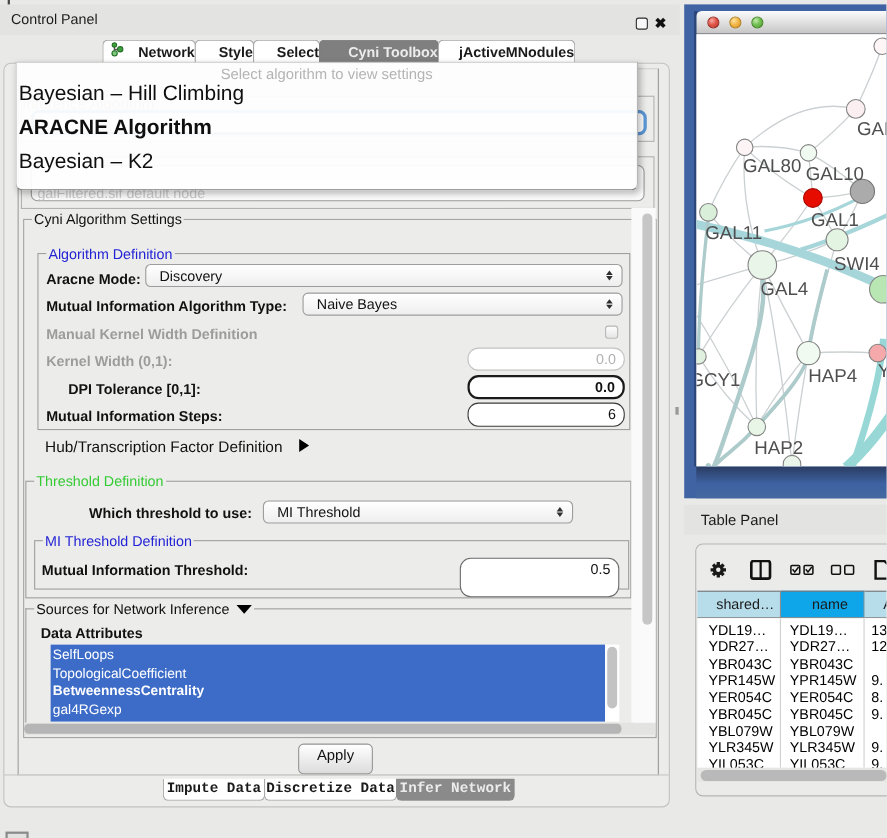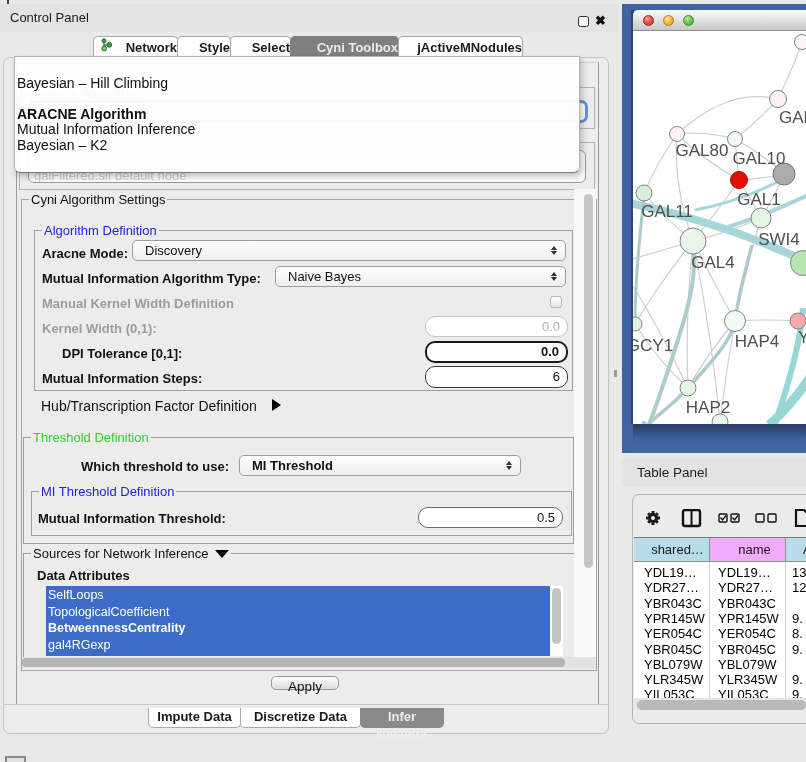--- a/index.html
+++ b/index.html
@@ -13,38 +13,38 @@
 #btn-float { left:578px; top:16px; width:11px; height:11px; border:1.5px solid #2e2e2e; border-radius:2.5px; background:#f8f8f8; }
 #btn-close { left:595px; top:13px; font-size:13px; font-weight:bold; color:#111; }
 .toptab { position:absolute; top:36px; height:22px; background:#fff; border:1px solid #a9a9a9; border-bottom:none; border-radius:5px 5px 0 0; font-size:13px; font-weight:bold; color:#1a1a1a; text-align:right; line-height:22px; }
 #outerbox { left:3px; top:57px; width:606px; height:677px; border:1px solid #c2c2c0; border-radius:7px; background:#ececea; }
 #innerpanel { left:16px; top:62px; width:583px; height:643px; border:1px solid #d2d2d0; border-left:1px solid #9e9e9e; border-right:1px solid #989898; background:#ececea; }
 
 .ghostframe { position:absolute; border:1px solid #b2b2b2; }
 
 #dropdown { left:14px; top:56px; width:566px; height:117px; background:rgba(254,254,254,0.95); border:1px solid #b5b5b5; border-bottom:1px solid #7d7d7d; border-radius:0 0 6px 6px; box-shadow:2px 3px 6px rgba(0,0,0,0.25); z-index:30; }
 #dropdown .hint { position:absolute; left:0px; width:100%; text-align:center; top:3px; font-size:13.5px; color:#b4b4b4; }
-#dropdown .it { position:absolute; left:2px; font-size:14px; color:#0f0f0f; white-space:nowrap; }
+#dropdown .it { position:absolute; left:2px; font-size:19px; color:#0f0f0f; white-space:nowrap; }
 
 .group { position:absolute; border:1px solid #9f9f9f; }
 .group > .lab { position:absolute; top:-8px; left:7px; background:#ececea; padding:0 2px; font-size:13px; white-space:nowrap; }
 .frow { position:absolute; font-size:13px; font-weight:bold; color:#111; white-space:nowrap; }
 .combo { position:absolute; height:21px; border:1px solid #9d9d9d; border-radius:5px; background:linear-gradient(#ffffff,#eeeeee); font-size:13px; color:#111; line-height:19px; padding-left:12px; }
 .combo::before { content:""; position:absolute; right:8px; top:5px; width:0; height:0; border-left:3.5px solid transparent; border-right:3.5px solid transparent; border-bottom:4.5px solid #2e2e2e; }
 .combo::after { content:""; position:absolute; right:8px; bottom:5px; width:0; height:0; border-left:3.5px solid transparent; border-right:3.5px solid transparent; border-top:4.5px solid #2e2e2e; }
 .tinput { position:absolute; background:#fff; font-size:13px; text-align:right; padding-right:7px; color:#111;border-radius:10px; }
 
 #bluelist { left:46px; top:586px; width:517px; height:70px; background:#fff; }
 #bluelist .sel { position:absolute; left:0px; top:0px; width:504px; height:70px; background:#3d6cc8; }
 #bluelist .li { position:absolute; left:2px; color:#fff; font-size:12.5px; white-space:nowrap; }
 
 .sbv { position:absolute; background:#c3c3c3; border-radius:5px; }
 .sbtrack { position:absolute; background:#f2f2f0; }
-#apply { left:271px; top:676px; width:68px; height:14px; border:1px solid #969696; border-radius:5px; background:linear-gradient(#ffffff,#dcdcdc); text-align:center; font-size:13.5px; line-height:19px; color:#111; }
-.bottab { position:absolute; top:708px; height:20px; background:#fff; border:1px solid #a9a9a9; border-top:none; border-radius:0 0 5px 5px; font-size:13px; font-weight:bold; color:#1a1a1a; text-align:center; line-height:18px; }
+#apply { left:271px; top:676px; width:68px; height:28px; border:1px solid #969696; border-radius:5px; background:linear-gradient(#ffffff,#dcdcdc); text-align:center; font-size:13.5px; line-height:19px; color:#111; }
+.bottab { position:absolute; top:708px; height:20px; background:#fff; border:1px solid #a9a9a9; border-top:none; border-radius:0 0 5px 5px; font-size:13px; font-weight:bold; color:#1a1a1a; text-align:center; line-height:18px;font-family:Liberation Mono, monospace; }
 
 #winframe { left:622px; top:4px; width:184px; height:449px; background:#4063a3; }
 #wintitle { left:633px; top:10px; width:173px; height:21px; background:linear-gradient(#fbfbfb,#c7c7c7); border-bottom:1px solid #8e8e8e; border-radius:5px 0 0 0; }
 .light { position:absolute; top:5px; width:11px; height:11px; border-radius:50%; }
 #canvas { left:633px; top:31px; width:173px; height:393px; background:#fff; overflow:hidden; }
 
 #tpbar { left:622px; top:459px; width:184px; height:27px; background:#e3e3e1; font-size:13.5px; color:#1c1c1c; }
 #tpbox { left:632px; top:494px; width:180px; height:230px; border:1px solid #b5b5b5; border-radius:7px 0 0 7px; background:#ebebe9; }
 .hcell { position:absolute; top:537px; height:25px; border-right:1px solid #8f8f8f; border-top:1px solid #777; border-bottom:1px solid #8f8f8f; font-size:13px; color:#1a1a1a; text-align:center; line-height:24px; }
 .trow { position:absolute; font-size:13px; color:#000; white-space:nowrap; }
@@ -102,27 +102,27 @@
 <div class="frow" style="left:42px;top:371px;">Mutual Information Steps:</div>
 <div class="tinput" style="left:425px;top:366px;width:143px;height:22px;border:1px solid #3c3c3c;line-height:20px;">6</div>
 
 <div class="abs" style="left:41px;top:398px;font-size:14px;color:#111;">Hub/Transcription Factor Definition</div>
 <div class="abs" style="left:272px;top:399px;width:0;height:0;border-left:9px solid #000;border-top:6px solid transparent;border-bottom:6px solid transparent;"></div>
 
 <div class="group" style="left:23px;top:437px;width:551px;height:107px;">
   <div class="lab" style="color:#35cb35;">Threshold Definition</div>
 </div>
 <div class="frow" style="left:81px;top:459px;">Which threshold to use:</div>
-<div class="combo" style="left:239px;top:455px;width:282px;font-weight:bold;">MI Threshold</div>
+<div class="combo" style="left:239px;top:455px;width:282px;">MI Threshold</div>
 
 <div class="group" style="left:31px;top:491px;width:541px;height:45px;">
   <div class="lab" style="color:#2323d6;">MI Threshold Definition</div>
 </div>
 <div class="frow" style="left:38px;top:511px;text-align:center;">Mutual Information Threshold:</div>
-<div class="tinput" style="left:418px;top:507px;width:145px;height:21px;border:1px solid #6b6b6b;line-height:19px;">0.5</div>
+<div class="tinput" style="left:418px;top:507px;width:145px;height:36px;border:1px solid #6b6b6b;line-height:19px;">0.5</div>
 
 <div class="group" style="left:23px;top:553px;width:553px;height:104px;border-bottom:none;">
   <div class="lab" style="color:#111;">Sources for Network Inference <span style="display:inline-block;width:0;height:0;border-top:8px solid #000;border-left:7px solid transparent;border-right:7px solid transparent;margin-left:3px;"></span></div>
 </div>
 <div class="frow" style="left:37px;top:568px;font-size:13px;">Data Attributes</div>
 <div id="bluelist" class="abs">
   <div class="sel"></div>
   <div class="li" style="top:2px;">SelfLoops</div>
   <div class="li" style="top:18.5px;">TopologicalCoefficient</div>
   <div class="li" style="top:35px;font-weight:bold;">BetweennessCentrality</div>
@@ -131,31 +131,31 @@
 </div>
 
 <div class="sbtrack" style="left:22px;top:657px;width:574px;height:11px;background:#e3e3e1;"></div>
 <div class="abs" style="left:22px;top:658px;width:543px;height:9px;background:#b5b5b5;border-radius:4px;"></div>
 
 <div class="sbtrack" style="left:574px;top:189px;width:22px;height:468px;background:#fafafa;"></div>
 <div class="sbv" style="left:584px;top:194px;width:9px;height:374px;background:#c6c6c6;"></div>
 <div class="abs" style="left:20px;top:86px;font-size:14px;color:#8f8f8f;">Inference Algorithm</div>
 
 <div id="dropdown" class="abs">
+  <div class="hint">Select algorithm to view settings</div>
   <div class="it" style="top:17.5px;">Bayesian – Hill Climbing</div>
   <div class="it bold" style="top:48.5px;">ARACNE Algorithm</div>
-  <div class="it" style="top:64px;">Mutual Information Inference</div>
   <div class="it" style="top:79.5px;">Bayesian – K2</div>
 </div>
 
 <div id="apply" class="abs">Apply</div>
 <div class="abs" style="left:4px;top:704px;width:604px;height:1px;background:#c6c6c4;"></div>
 <div class="bottab" style="left:148px;width:93px;">Impute Data</div>
 <div class="bottab" style="left:240px;width:121px;">Discretize Data</div>
-<div class="bottab" style="left:360px;width:84px;background:#8a8a8a;color:#ececec;border-color:#8a8a8a;">Infer Network</div>
+<div class="bottab" style="left:360px;width:108px;background:#8a8a8a;color:#ececec;border-color:#8a8a8a;">Infer Network</div>
 
 <div class="abs" style="left:5px;top:756px;width:21px;height:10px;border:2px solid #8a8a8a;background:#e2e2e0;"></div>
 
 <div id="winframe" class="abs"></div>
 <div class="abs" style="left:633px;top:424px;width:173px;height:29px;background:linear-gradient(#2a3c62,#3e62a2 55%,#44689f);"></div>
 <div class="abs" style="left:631px;top:10px;width:3px;height:414px;background:#2b4577;"></div>
 <div id="wintitle" class="abs">
   <div class="light" style="left:10px;background:radial-gradient(circle at 35% 30%,#f8a9a2,#e2574b 45%,#b1352c);border:1px solid #9e2d25;"></div>
   <div class="light" style="left:30px;background:radial-gradient(circle at 35% 30%,#fde3a0,#f3b94a 45%,#cf8f26);border:1px solid #b5821f;"></div>
   <div class="light" style="left:50px;background:radial-gradient(circle at 35% 30%,#c4ecae,#74c153 45%,#4f9a33);border:1px solid #468a2a;"></div>
@@ -256,21 +256,21 @@
     <rect x="86" y="5" width="8" height="8" rx="1"></rect>
     <path d="M75.5,8.5 l2,2.5 l3.5,-4.5" stroke-width="1.3"></path>
     <path d="M87.5,8.5 l2,2.5 l3.5,-4.5" stroke-width="1.3"></path>
     <rect x="111" y="5" width="8" height="8" rx="1"></rect>
     <rect x="123" y="5" width="8" height="8" rx="1"></rect>
   </g>
   <path d="M151,1 h8 l4,4 v12 h-12 z" fill="none" stroke="#111" stroke-width="2.2"></path>
 </svg>
 
 <div class="hcell" style="left:634px;width:76px;background:#b7dcea;text-indent:12px;">shared…</div>
-<div class="hcell" style="left:710px;width:76px;background:#f0abfc;text-indent:14px;">name</div>
+<div class="hcell" style="left:710px;width:76px;background:#0ea5e9;text-indent:14px;">name</div>
 <div class="hcell" style="left:786px;width:20px;background:#b7dcea;border-right:none;overflow:hidden;">
     <span style="position:absolute;left:17px;top:0px;">A</span>
   </div>
 
 <div class="abs" style="left:634px;top:562px;width:172px;height:136px;background:#fff;overflow:hidden;">
   <div class="trow" style="left:10px;top:3px;">YDL19…</div>
     <div class="trow" style="left:84px;top:3px;">YDL19…</div>
     <div class="trow" style="left:158px;top:3px;">13…</div>
   <div class="trow" style="left:10px;top:18.3px;">YDR27…</div>
     <div class="trow" style="left:84px;top:18.3px;">YDR27…</div>

